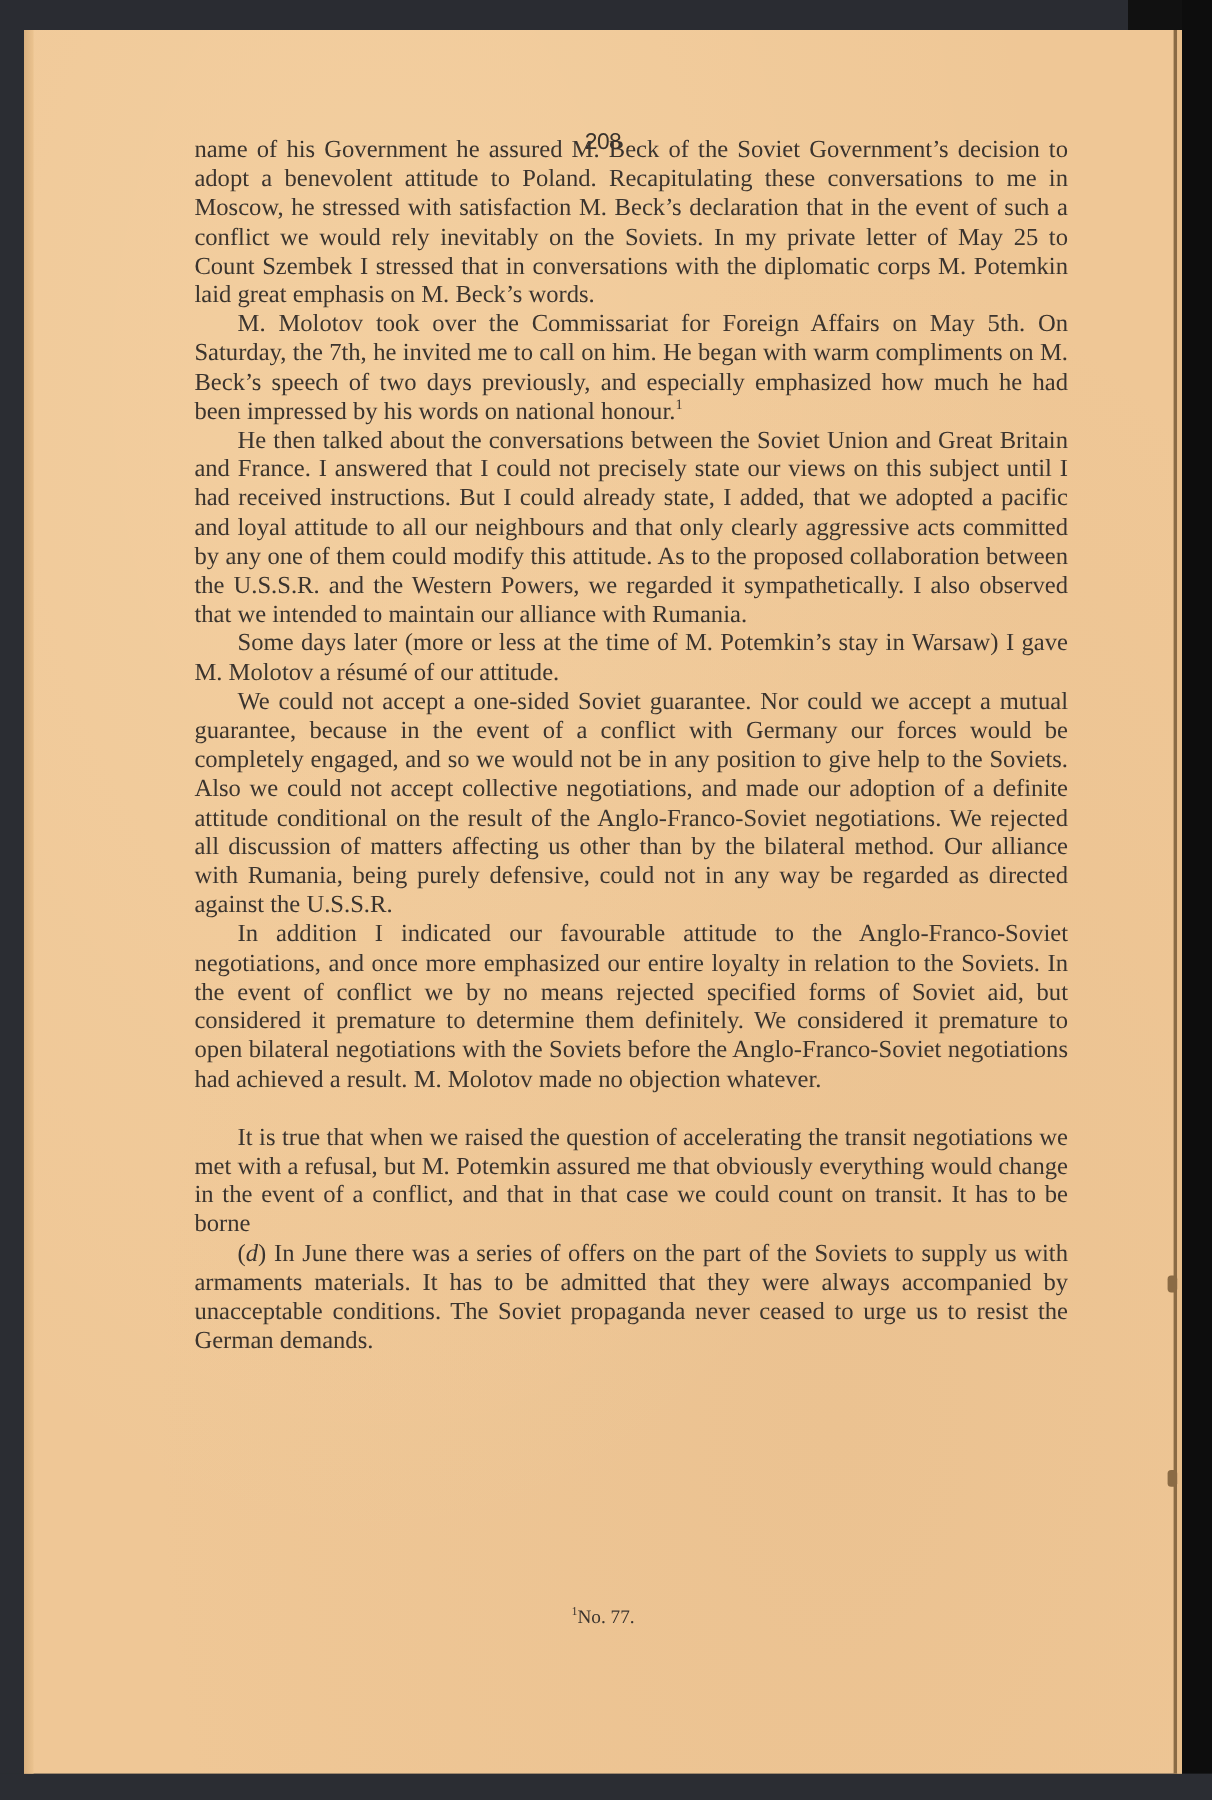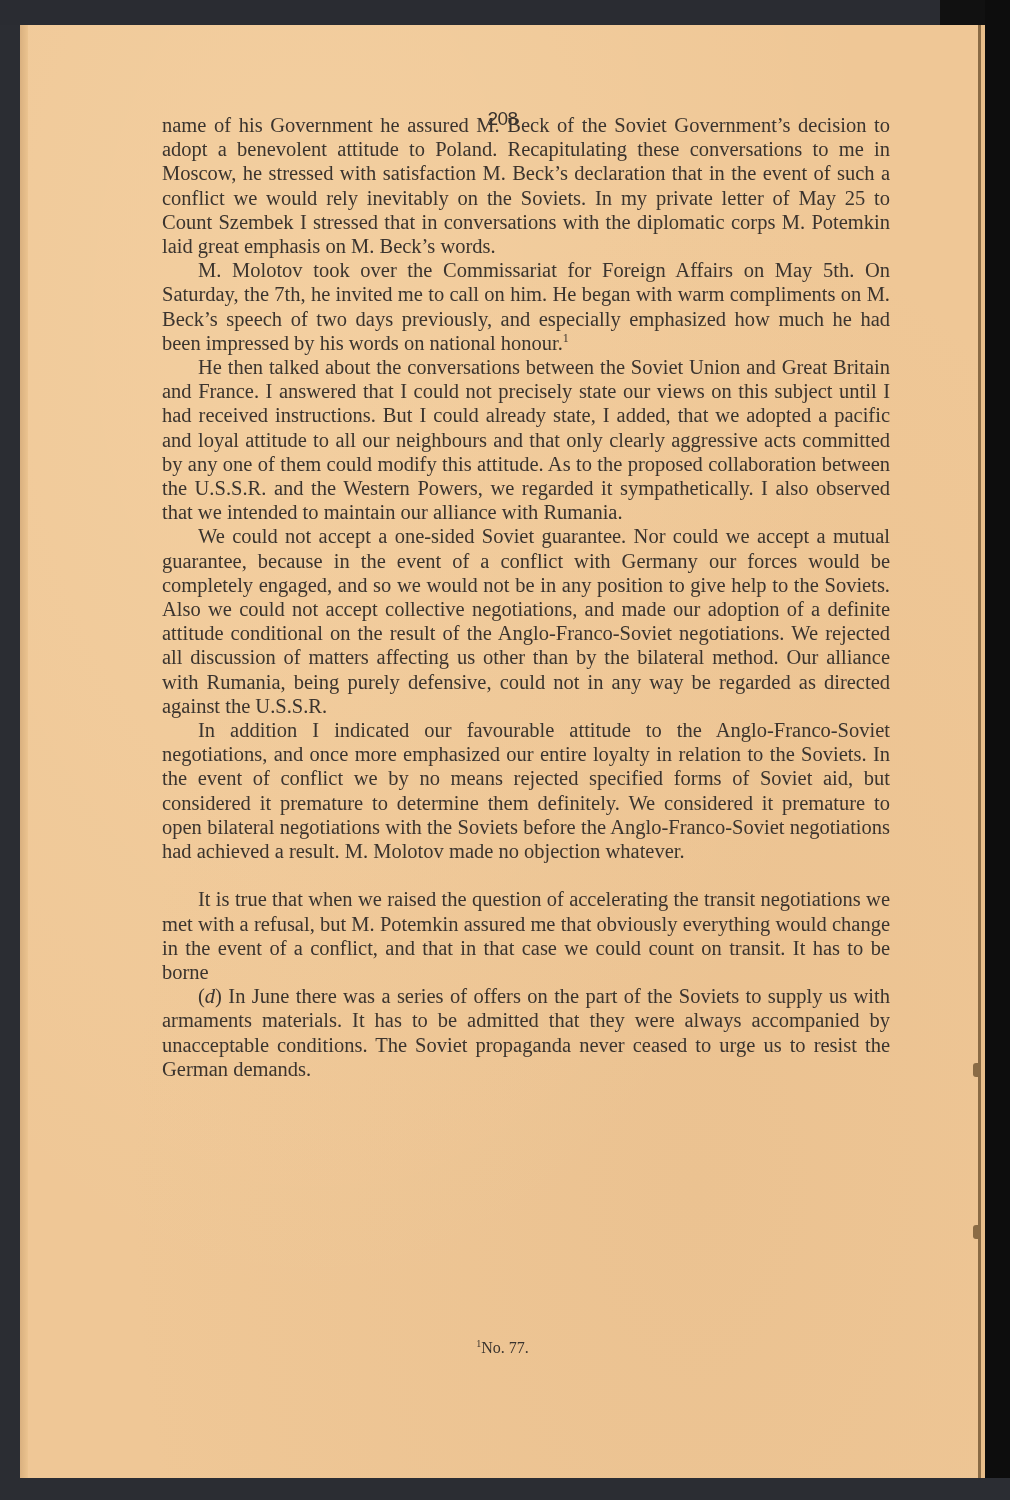--- a/index.html
+++ b/index.html
@@ -147,20 +147,21 @@
   <div class="spine-right"></div>
   <div class="spine-mark" style="top:1038px"></div>
   <div class="spine-mark" style="top:1200px"></div>
 
   <div class="page-number">208</div>
 
   <div class="text-block">
     <p class="para"><span>name of his Government he assured M. Beck of the Soviet Government’s decision to adopt a benevolent attitude to Poland. Recapitulating these conversations to me in Moscow, he stressed with satisfaction M. Beck’s declaration that in the event of such a conflict we would rely inevitably on the Soviets. In my private letter of May 25 to Count Szembek I stressed that in conversations with the diplomatic corps M. Potemkin laid great emphasis on M. Beck’s words.</span></p>
     <p class="para indent"><span>M. Molotov took over the Commissariat for Foreign Affairs on May 5th. On Saturday, the 7th, he invited me to call on him. He began with warm compliments on M. Beck’s speech of two days previously, and especially emphasized how much he had been impressed by his words on national honour.</span><span class="footnote-ref">1</span></p>
     <p class="para indent"><span>He then talked about the conversations between the Soviet Union and Great Britain and France. I answered that I could not precisely state our views on this subject until I had received instructions. But I could already state, I added, that we adopted a pacific and loyal attitude to all our neighbours and that only clearly aggressive acts committed by any one of them could modify this attitude. As to the proposed collaboration between the U.S.S.R. and the Western Powers, we regarded it sympathetically. I also observed that we intended to maintain our alliance with Rumania.</span></p>
+    <p class="para indent"><span>Some days later (more or less at the time of M. Potemkin’s stay in Warsaw) I gave M. Molotov a résumé of our attitude.</span></p>
     <p class="para indent"><span>We could not accept a one-sided Soviet guarantee. Nor could we accept a mutual guarantee, because in the event of a conflict with Germany our forces would be completely engaged, and so we would not be in any position to give help to the Soviets. Also we could not accept collective negotiations, and made our adoption of a definite attitude conditional on the result of the Anglo-Franco-Soviet negotiations. We rejected all discussion of matters affecting us other than by the bilateral method. Our alliance with Rumania, being purely defensive, could not in any way be regarded as directed against the U.S.S.R.</span></p>
     <p class="para indent"><span>In addition I indicated our favourable attitude to the Anglo-Franco-Soviet negotiations, and once more emphasized our entire loyalty in relation to the Soviets. In the event of conflict we by no means rejected specified forms of Soviet aid, but considered it premature to determine them definitely. We considered it premature to open bilateral negotiations with the Soviets before the Anglo-Franco-Soviet negotiations had achieved a result. M. Molotov made no objection whatever.</span></p>
 
     <div class="gap"></div>
 
     <p class="para indent"><span>It is true that when we raised the question of accelerating the transit negotiations we met with a refusal, but M. Potemkin assured me that obviously everything would change in the event of a conflict, and that in that case we could count on transit. It has to be borne</span></p>
     <p class="para indent">(<span class="italic">d</span>) <span>In June there was a series of offers on the part of the Soviets to supply us with armaments materials. It has to be admitted that they were always accompanied by unacceptable conditions. The Soviet propaganda never ceased to urge us to resist the German demands.</span></p>
   </div>
 
   <div class="footnote"><sup>1</sup><span>No. 77.</span></div>

